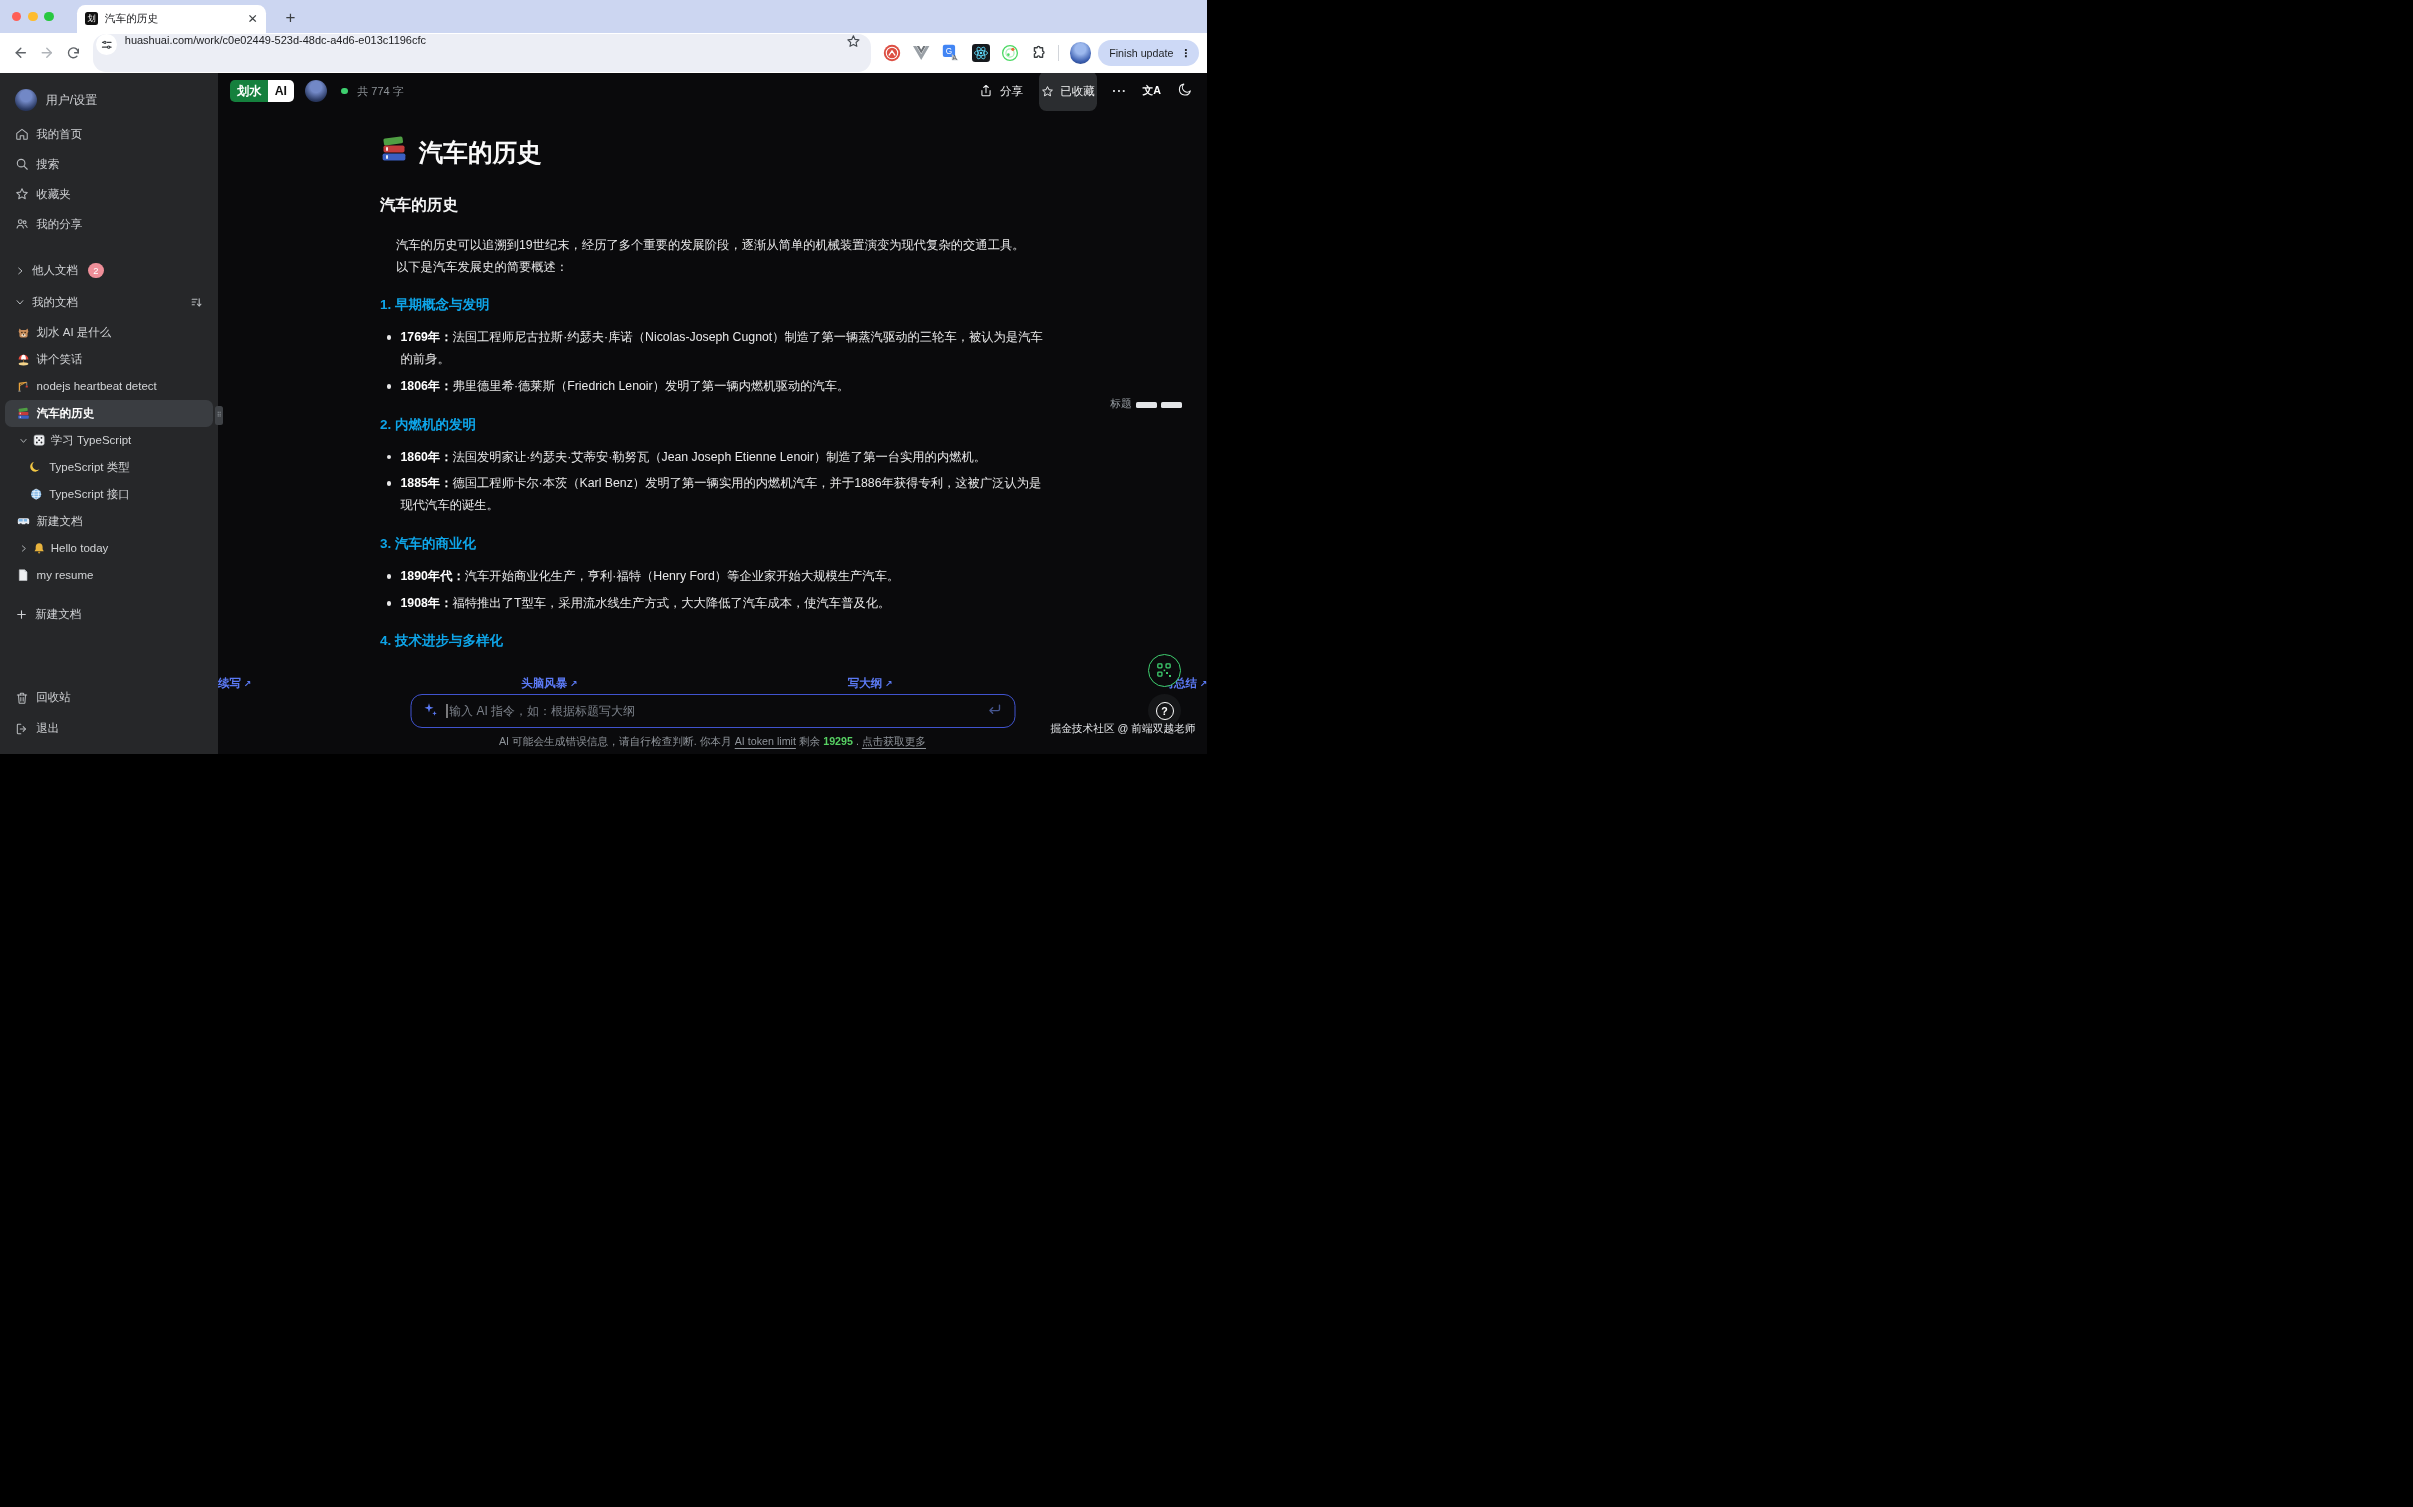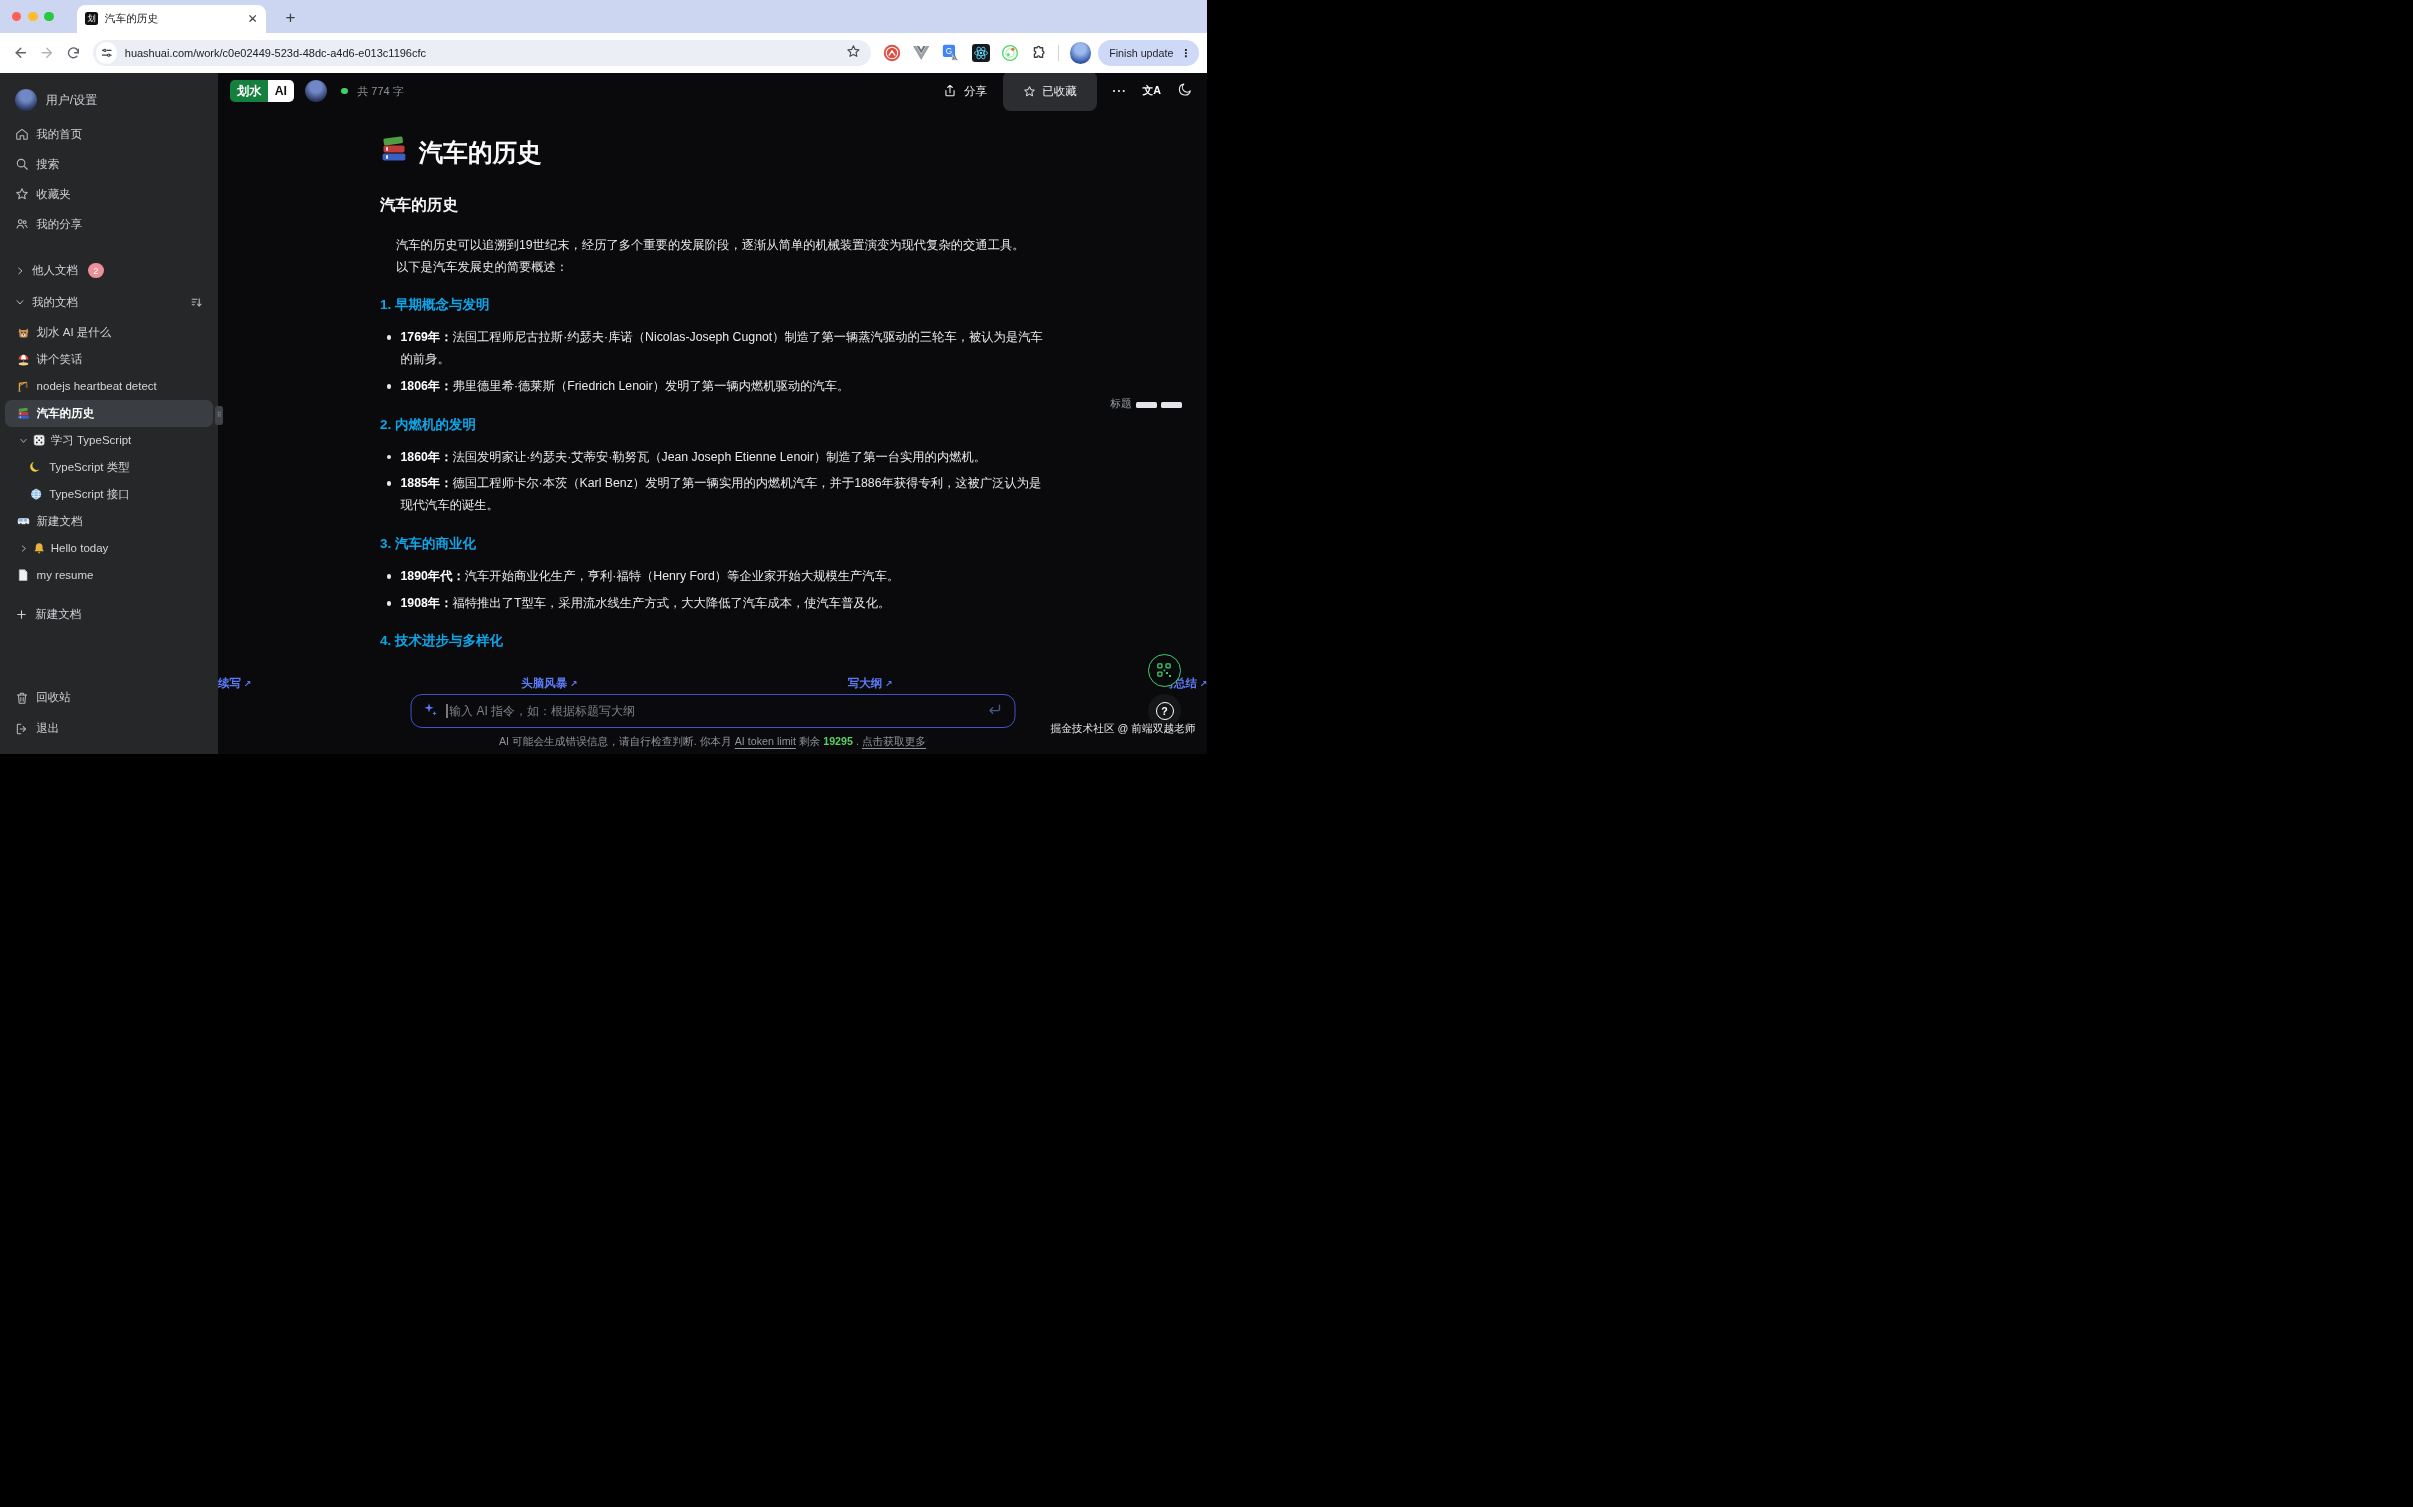--- a/index.html
+++ b/index.html
@@ -12,21 +12,21 @@
   .light { width:9.9px; height:9.9px; border-radius:50%; }
   .light.red{ background:#ff5f57; } .light.yellow{ background:#febc2e; } .light.green{ background:#28c840; }
   .tab { position:absolute; left:77px; top:4.9px; width:189px; height:28px; background:#fff; border-radius:8.2px 8.2px 0 0; display:flex; align-items:center; padding:0 8.2px; gap:6.6px; }
   .favicon { width:13px; height:13px; background:#101010; color:#fff; border-radius:2.5px; font-size:8.2px; display:flex; align-items:center; justify-content:center; flex:none; }
   .tab-title { font-size:10.7px; color:#202124; flex:1; white-space:nowrap; overflow:hidden; }
   .tab-close { color:#3c4043; font-size:12.3px; line-height:1; }
   .newtab { position:absolute; left:279px; top:7.4px; font-size:17px; color:#3c4043; width:23px; height:23px; text-align:center; line-height:21.3px; }
 
   .toolbar { height:40px; background:#fff; display:flex; align-items:center; padding:0 8.2px; }
   .navbtn { width:26px; height:26px; display:flex; align-items:center; justify-content:center; flex:none; }
-  .urlbar { flex:1; height:26px; background:#eceef5; border-radius:13px; display:flex; align-items:center; margin:0 6.6px; padding:0 9.9px 0 3.3px; min-width:0; }
+  .urlbar { flex:1; height:38px; background:#eceef5; border-radius:13px; display:flex; align-items:flex-start; margin:0 6.6px; padding:0 9.9px 0 3.3px; min-width:0; }
   .tunewrap { width:21.3px; height:21.3px; background:#fff; border-radius:50%; display:flex; align-items:center; justify-content:center; margin-right:7.4px; flex:none; }
   .url { font-size:11px; color:#202124; flex:1; white-space:nowrap; overflow:hidden; }
   .ext { width:19.7px; height:19.7px; margin:0 4.9px; display:flex; align-items:center; justify-content:center; flex:none; }
   .sep { width:0.8px; height:16.4px; background:#d2d5da; margin:0 4.1px; flex:none; }
   .tb-avatar { width:21.3px; height:21.3px; border-radius:50%; background:radial-gradient(circle at 50% 32%,#9db9ee 0 28%,#3a5dae 70%,#243a6e 100%); margin:0 6.6px; flex:none; }
   .updatepill { height:26px; background:#cdd9f6; border-radius:13px; display:flex; align-items:center; gap:7.4px; padding:0 7.4px 0 11.5px; font-size:10.7px; color:#1f2124; font-weight:500; flex:none; }
   .vdots { color:#1f2124; font-weight:700; letter-spacing:0; font-size:10.7px; line-height:1; }
 
   
   .app { display:flex; height:681px; position:relative; }
@@ -50,21 +50,21 @@
   .main { flex:1; position:relative; background:#0a0a0c; overflow:hidden; }
   .appheader { height:36px; display:flex; align-items:center; padding:0 14.8px 0 12.3px; gap:8.2px; }
   .logo { display:flex; font-weight:700; font-size:12.3px; line-height:1; }
   .logo-left { background:#15803d; color:#fff; padding:4.9px 6.6px; border-radius:4.9px 0 0 4.9px; }
   .logo-right { background:#fff; color:#111; padding:4.9px 6.6px; border-radius:0 4.9px 4.9px 0; }
   .hd-avatar { width:22px; height:22px; border-radius:50%; background:radial-gradient(circle at 50% 32%,#7288c6 0 30%,#2b3a63 72%,#1b2440 100%); margin-left:3.3px; }
   .gdot { width:6.6px; height:6.6px; border-radius:50%; background:#3ecf6f; margin-left:5.7px; }
   .wcount { color:#8e9398; font-size:11px; margin-left:1.6px; }
   .hright { margin-left:auto; display:flex; align-items:center; gap:15.6px; }
   .share { display:flex; gap:6.6px; align-items:center; color:#f0f1f2; font-size:11.5px; }
-  .favbtn { display:flex; gap:6.6px; align-items:center; background:#2b2d30; border-radius:7.4px; height:40px; padding:0 20px; color:#f0f1f2; font-size:11.5px; }
+  .favbtn { display:flex; gap:6.6px; align-items:center; background:#2b2d30; border-radius:7.4px; height:40px; padding:0 2px; color:#f0f1f2; font-size:11.5px; }
   .moredots { color:#d9dbde; font-size:12.3px; letter-spacing:0.8px; font-weight:700; }
   .translate { color:#fff; font-size:10.7px; font-weight:700; }
 
   
   .doc { width:665px; margin:0 auto; padding-top:26px; color:#e8e8e9; font-size:12.3px; line-height:22px; }
   .doc-title { display:flex; align-items:center; gap:10.7px; font-size:24.6px; font-weight:800; color:#fafafa; line-height:1.2; }
   .doc h2 { font-size:15.6px; font-weight:700; margin:24.6px 0 0; color:#f4f5f6; }
   .intro { margin:18px 16px 0; }
   .doc h3 { font-size:13.5px; font-weight:700; margin:16.4px 0 0; color:#0ea5e9; }
   .doc ul { list-style:none; margin:9.9px 0 0; padding:0; }

